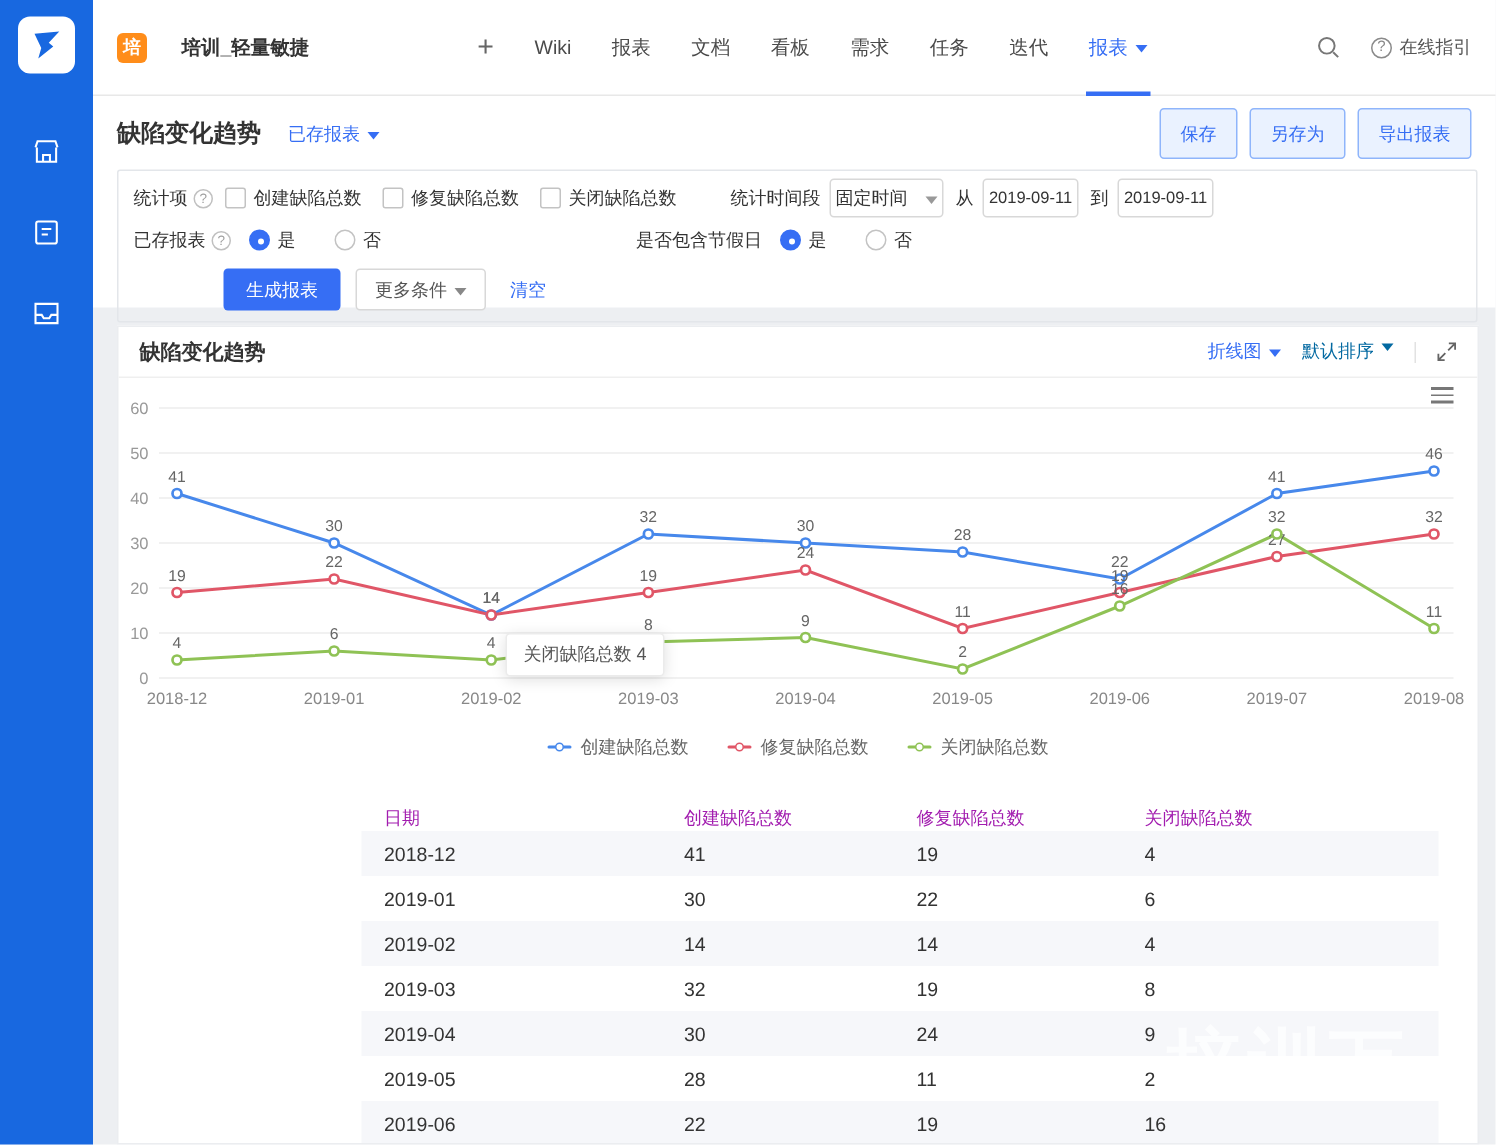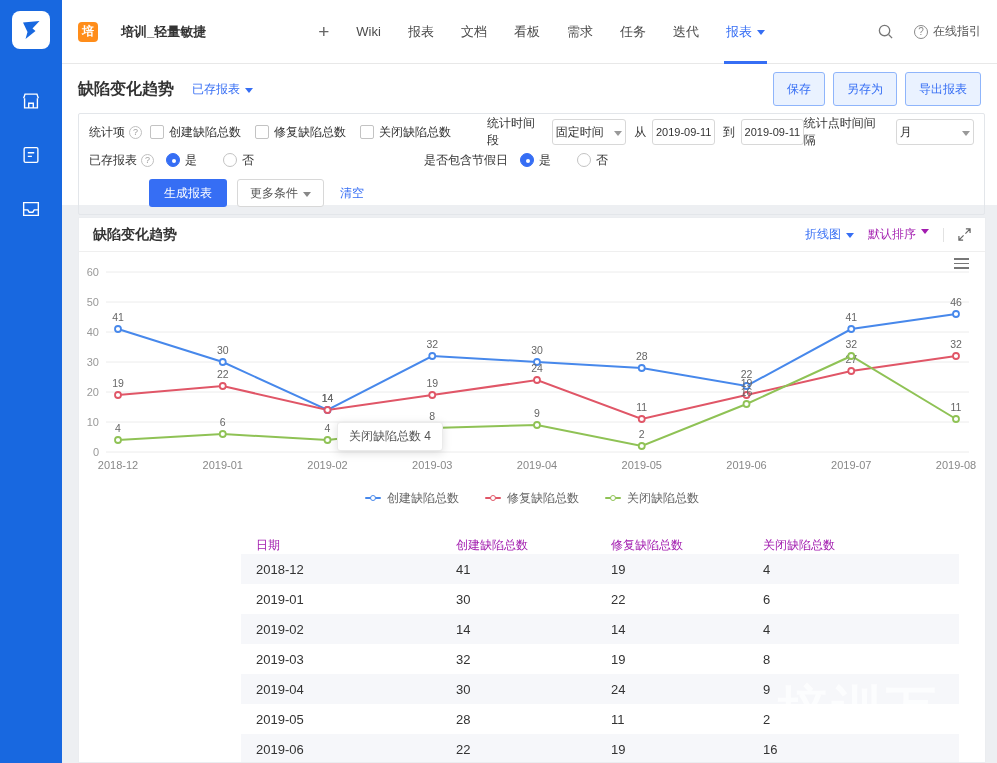--- a/index.html
+++ b/index.html
@@ -61,21 +61,21 @@
 .link-blue{color:#366ef4;margin-left:16px;cursor:pointer}
 .f-right{margin-left:auto;display:flex;align-items:center;gap:10px;margin-right:10px}
 .ml6{margin-left:6px}.ml8{margin-left:8px}.ml12{margin-left:12px}.ml20{margin-left:36px}.ml26{margin-left:26px}.ml170{margin-left:170px}
 
 
 .main-card{position:absolute;left:78px;top:217px;width:908px;height:546px;background:#fff;border:1px solid #ebedf0;z-index:1;overflow:hidden}
 .card-head{height:34px;display:flex;align-items:center;padding:0 14px;border-bottom:1px solid #efefef}
 .card-title{font-size:14px;font-weight:bold;color:#333}
 .card-controls{margin-left:auto;display:flex;align-items:center;gap:14px;font-size:12px}
 .ctl-blue{color:#366ef4;display:flex;align-items:center;cursor:pointer}
-.ctl-gray{color:#a21caf;display:flex;align-items:flex-start;cursor:pointer}
+.ctl-gray{color:#0369a1;display:flex;align-items:flex-start;cursor:pointer}
 .v-div{width:1px;height:14px;background:#e2e2e2}
 .expand{display:flex;align-items:center;cursor:pointer}
 .chart-zone{position:relative;height:234px}
 #trend-chart{position:absolute;left:0;top:2px}
 .menu-icon{position:absolute;right:16px;top:6px;width:15px;cursor:pointer;display:flex;flex-direction:column;gap:3px}
 .menu-icon span{height:1.5px;background:#777;display:block}
 .tooltip{position:absolute;left:258px;top:170px;background:#fff;border:1px solid #ebebeb;border-radius:3px;box-shadow:0 2px 10px rgba(0,0,0,.13);padding:5px 11px;font-size:12px;color:#555;white-space:nowrap}
 .chart-legend{display:flex;justify-content:center;gap:26px;align-items:center;height:20px;margin-top:2px}
 .lg-item{display:flex;align-items:center;gap:6px;font-size:12px;color:#666;cursor:pointer}
 .lg-mark{width:16px;height:2px;border-radius:1px;position:relative;display:inline-block}
@@ -210,27 +210,20 @@
         </div>
       <span class="ml20">统计时间段</span>
       <span class="select fixed ml6">
         <span>固定时间</span>
         <span class="caret"></span>
       </span>
       <span class="ml8">从</span>
       <span class="dateinput ml6">2019-09-11</span>
       <span class="ml8">到</span>
       <span class="dateinput ml6">2019-09-11</span>
-      <div class="f-right">
-        <span>统计点时间间隔</span>
-        <span class="select wide">
-          <span>月</span>
-          <span class="caret"></span>
-        </span>
-      </div>
     </div>
 
 
     <div class="f-row f-row3">
       <span class="f-label">
         <span>已存报表</span>
         <span class="info">?</span>
       </span>
       <label class="radio ml12">
         <span class="rad on"></span>

